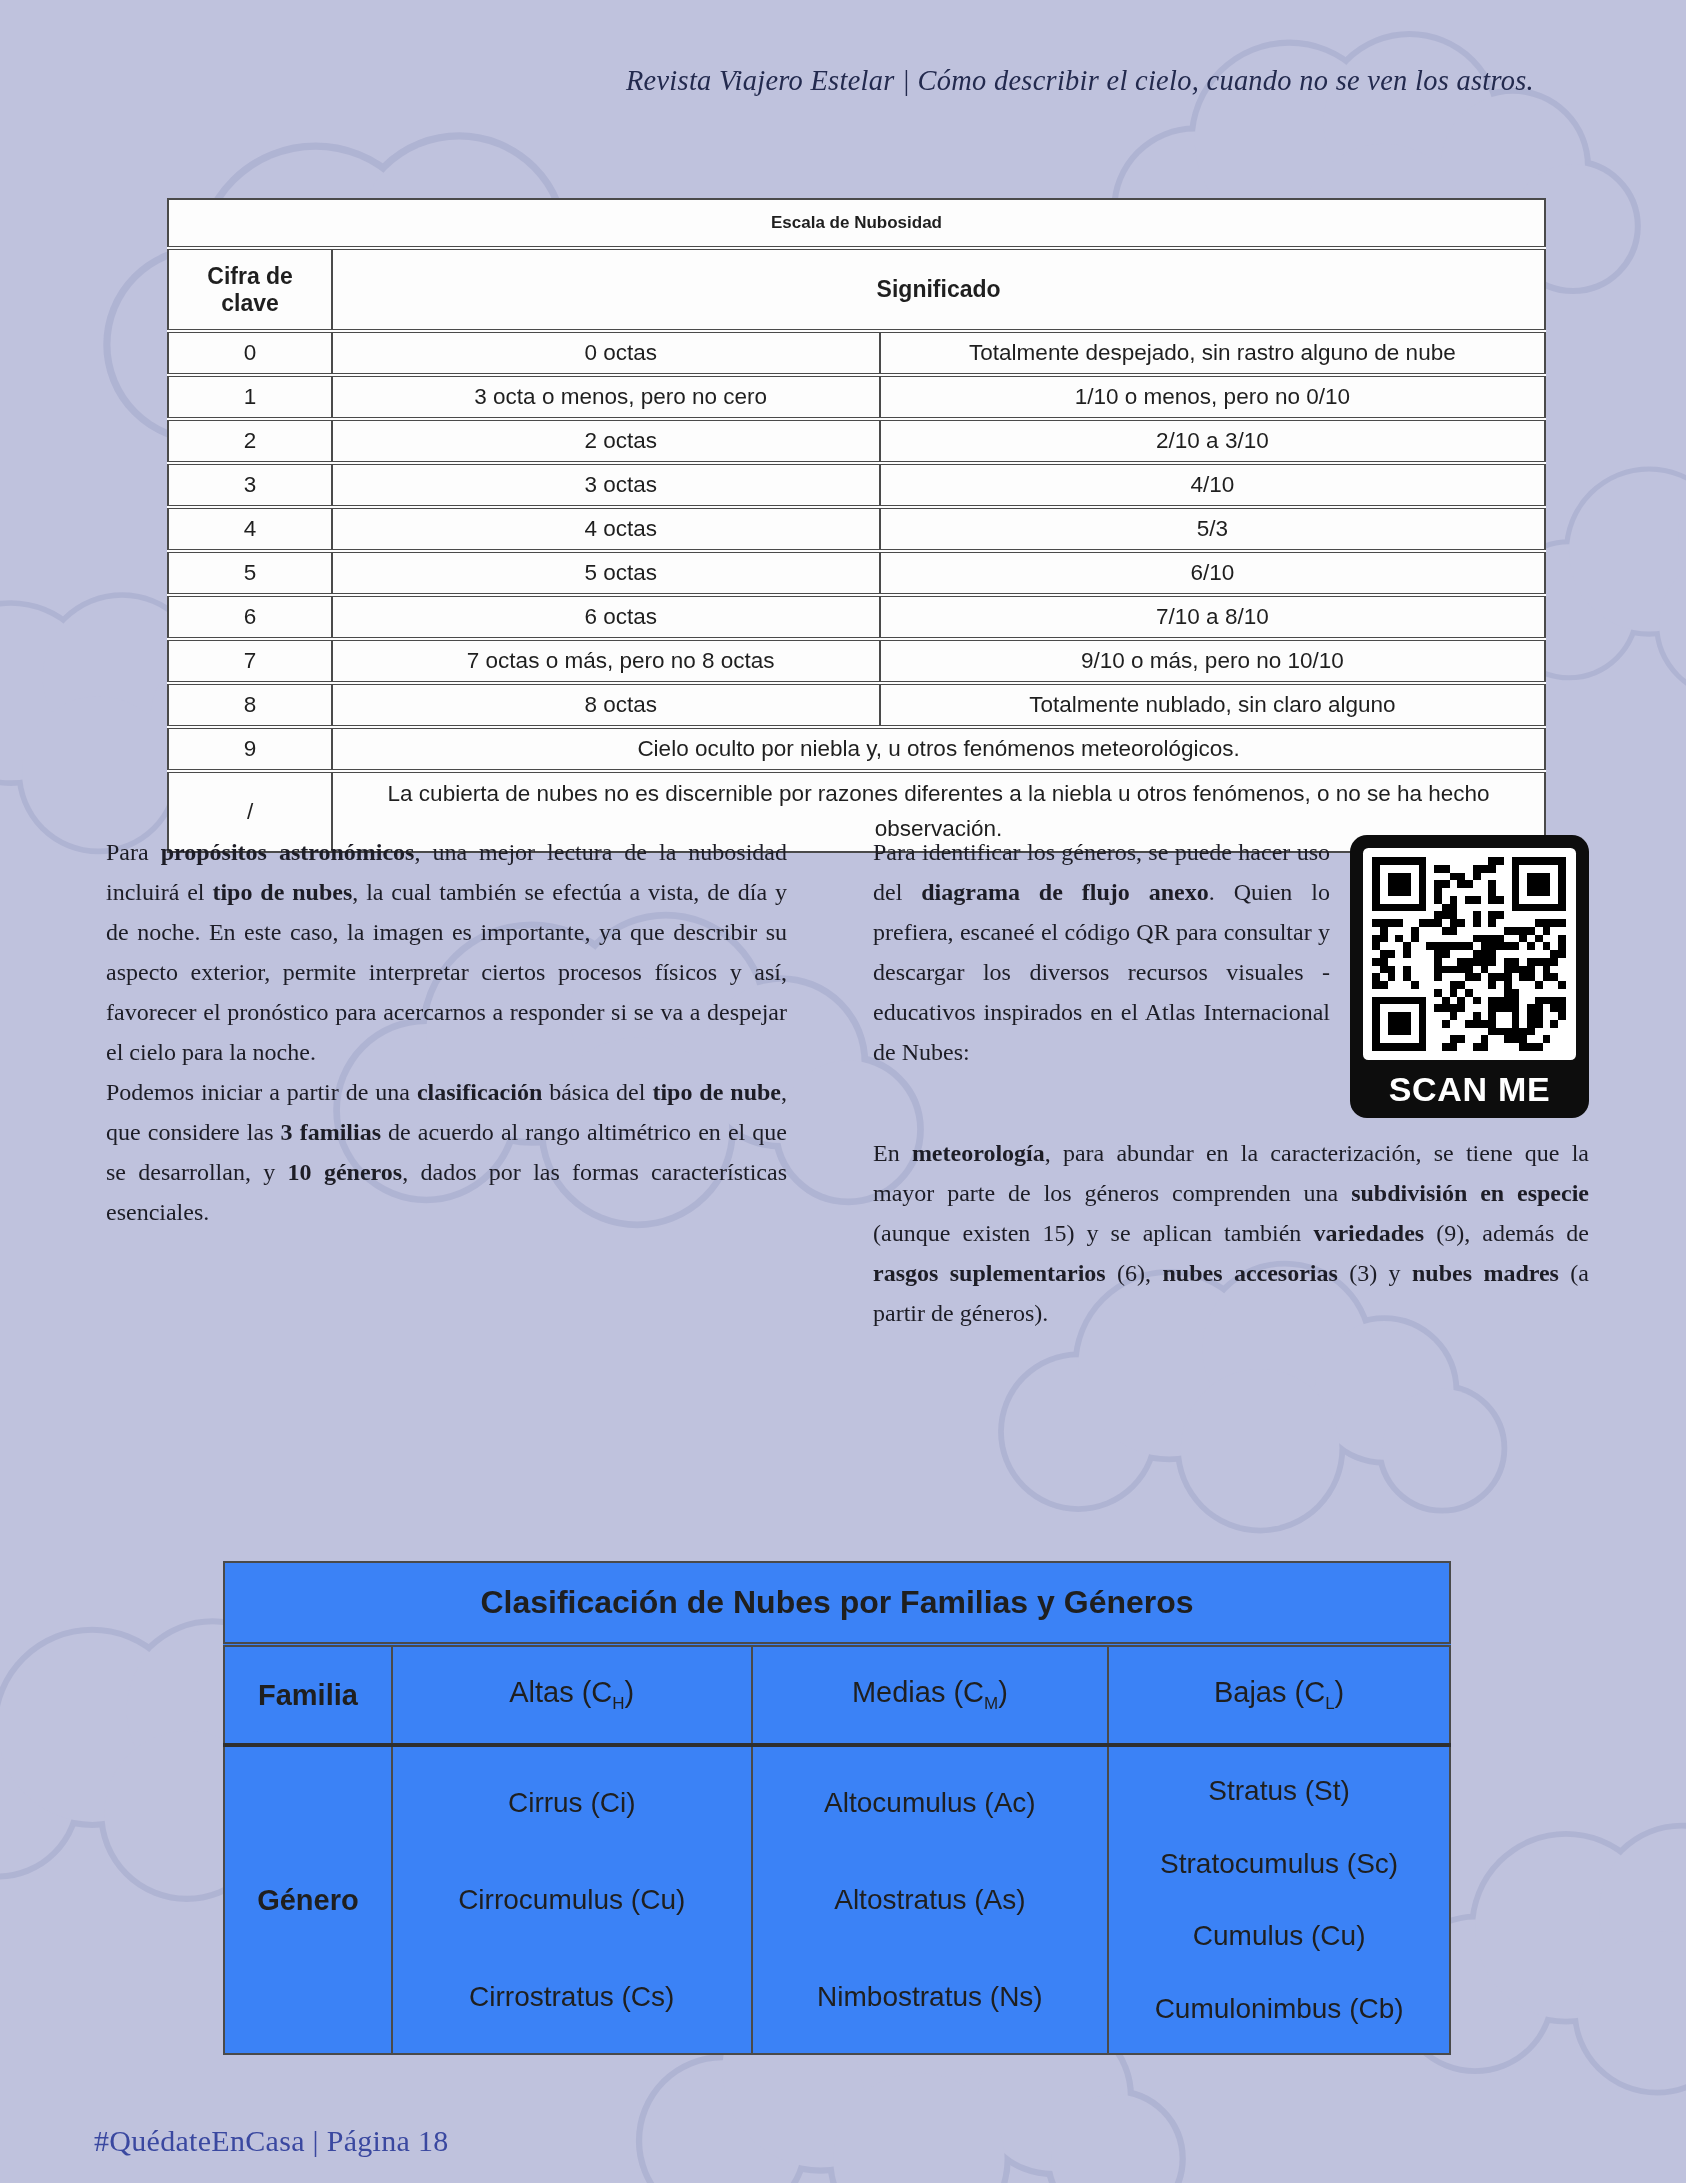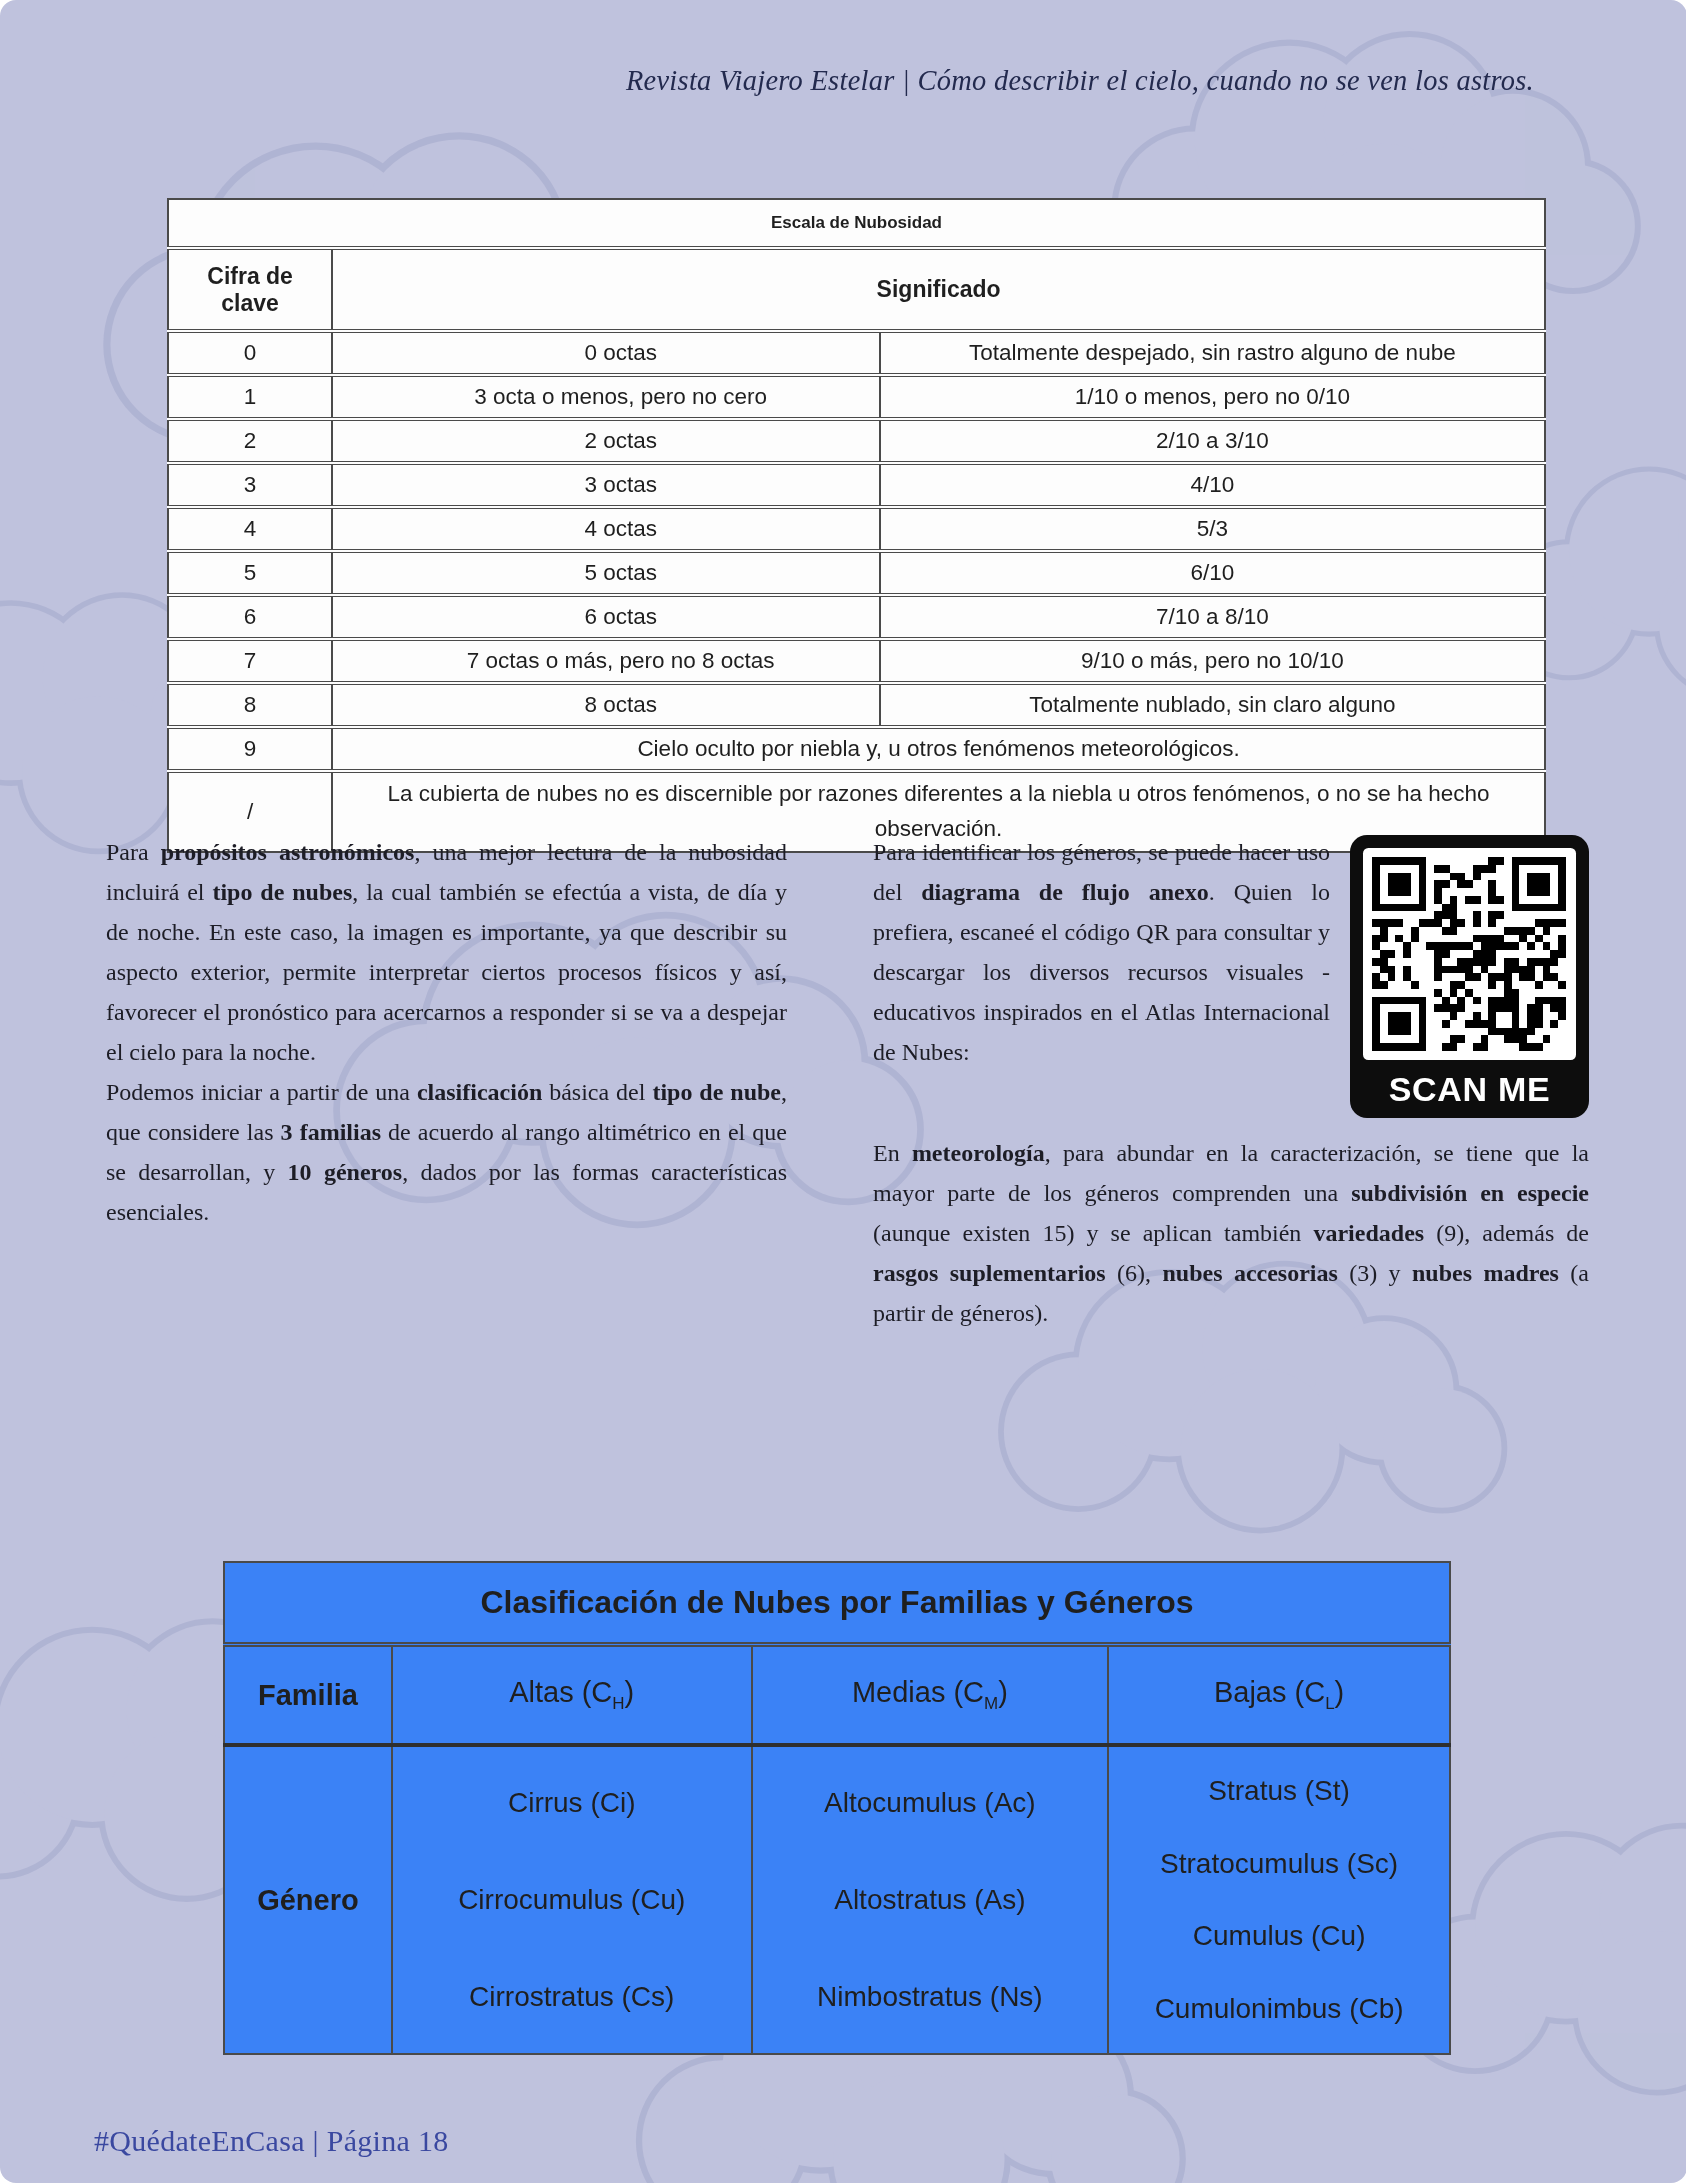--- a/index.html
+++ b/index.html
@@ -10,21 +10,20 @@
     --tbl-ink:#1f1f1f;
   }
   html,body{margin:0;padding:0;}
   .page{
     position:relative;
     width:1687px;height:2183px;
     background:var(--bg);
     overflow:hidden;
     font-family:"Liberation Serif", serif;
     color:var(--ink);
-    border-radius:16px;
   }
   
   .clouds{position:absolute;inset:0;width:1687px;height:2183px;opacity:.6;}
   .cl-stroke circle{fill:none;stroke:var(--cloud);stroke-width:7;}
   .cl-fill circle{fill:var(--bg);stroke:none;}
 
   
   .pg-header{
     position:absolute;top:65px;left:0;right:153px;
     text-align:right;

